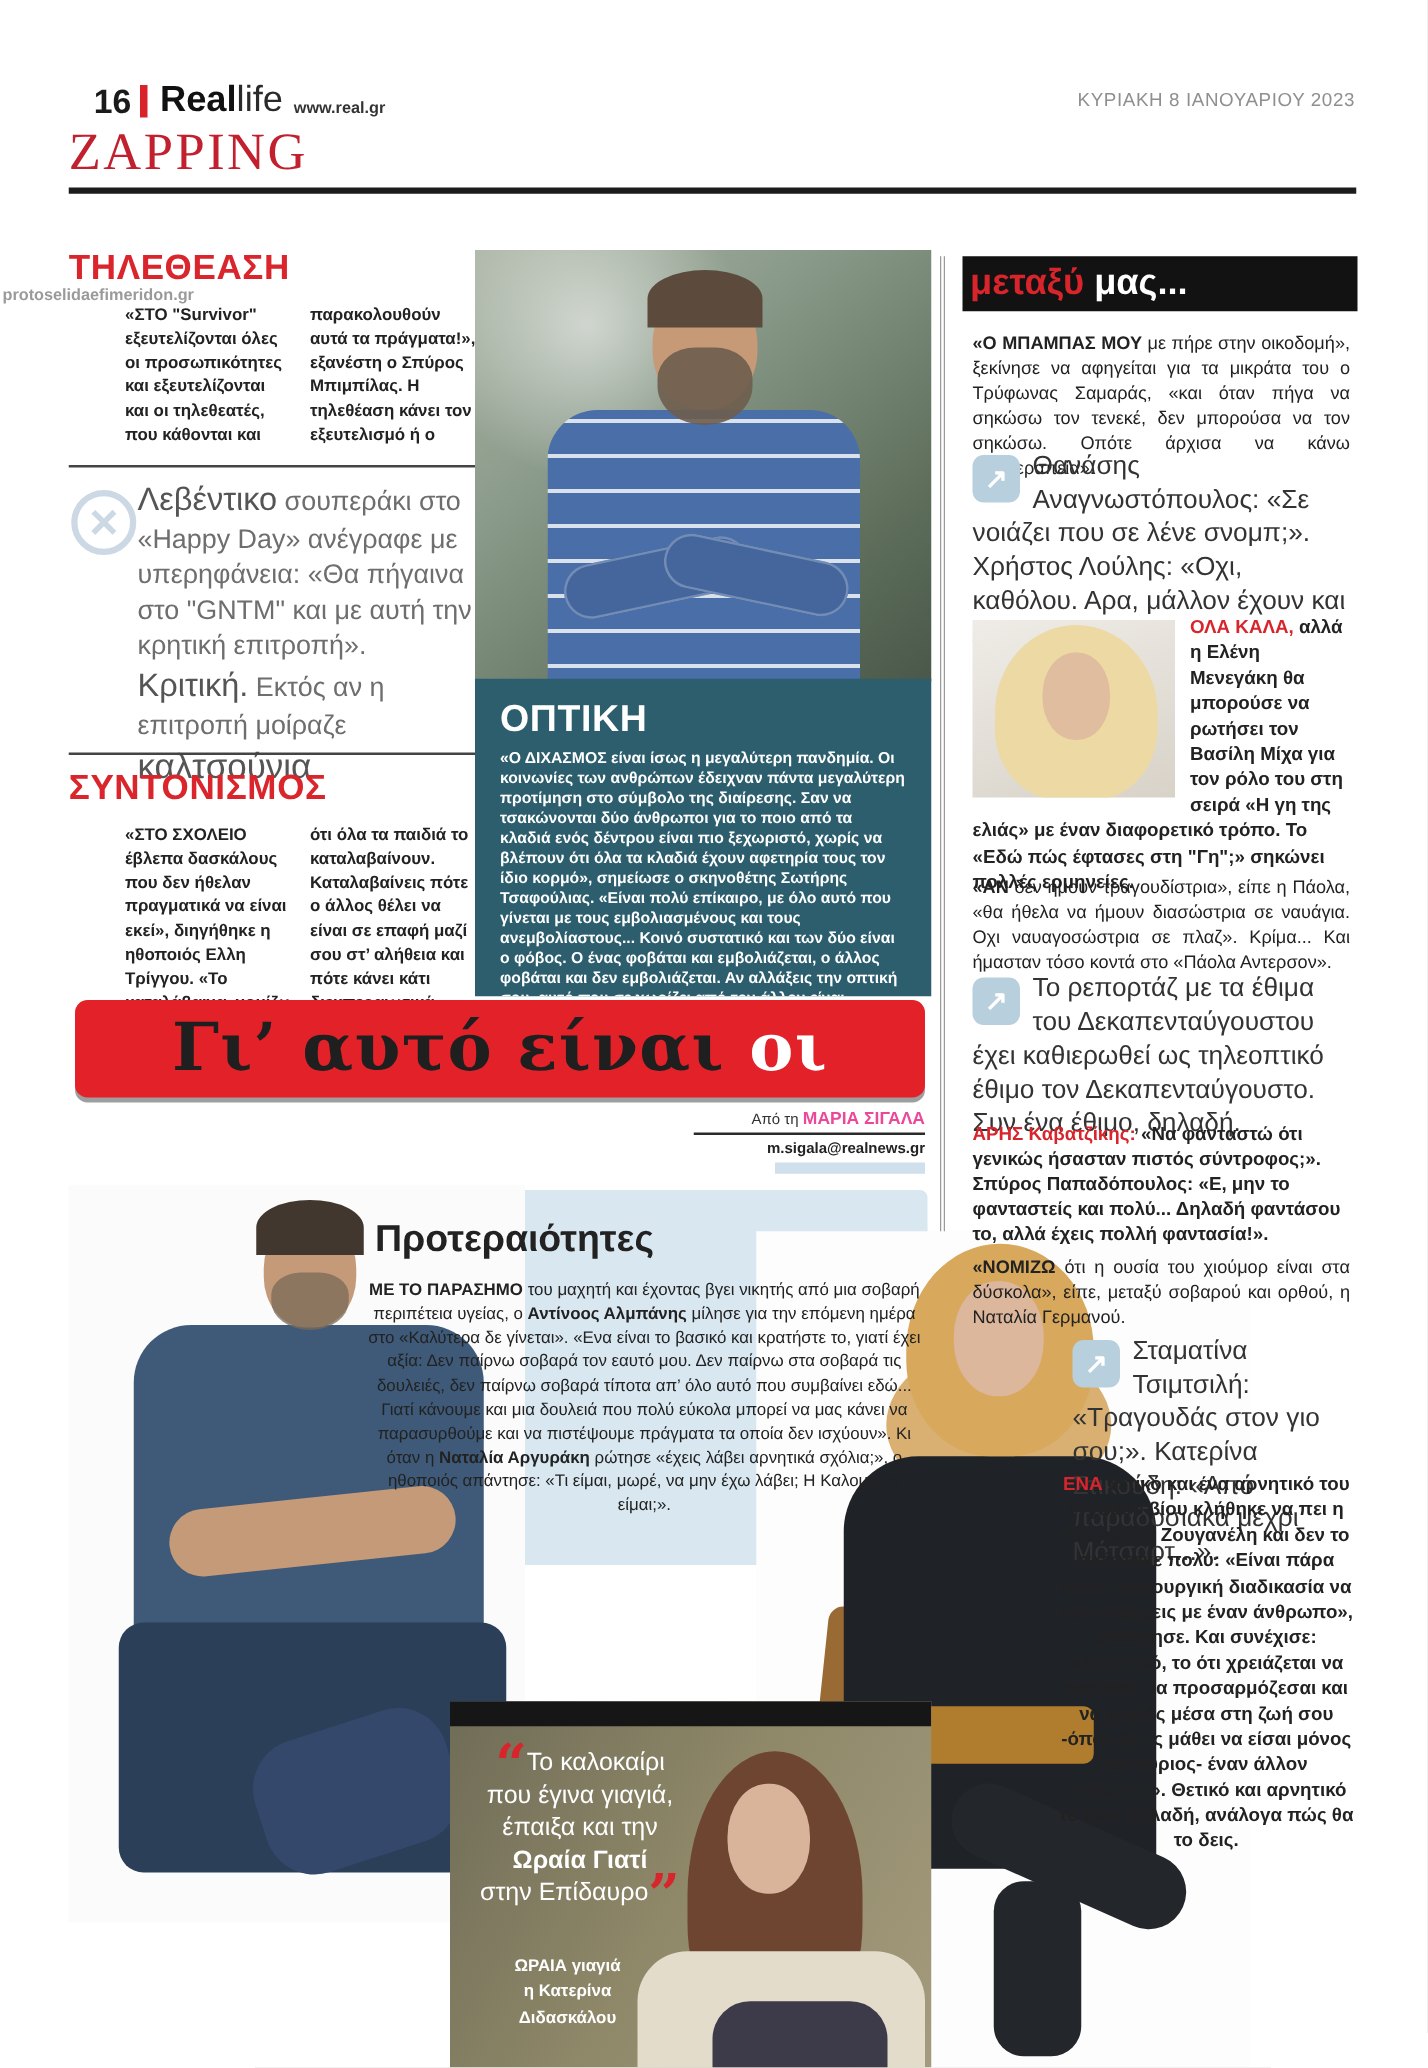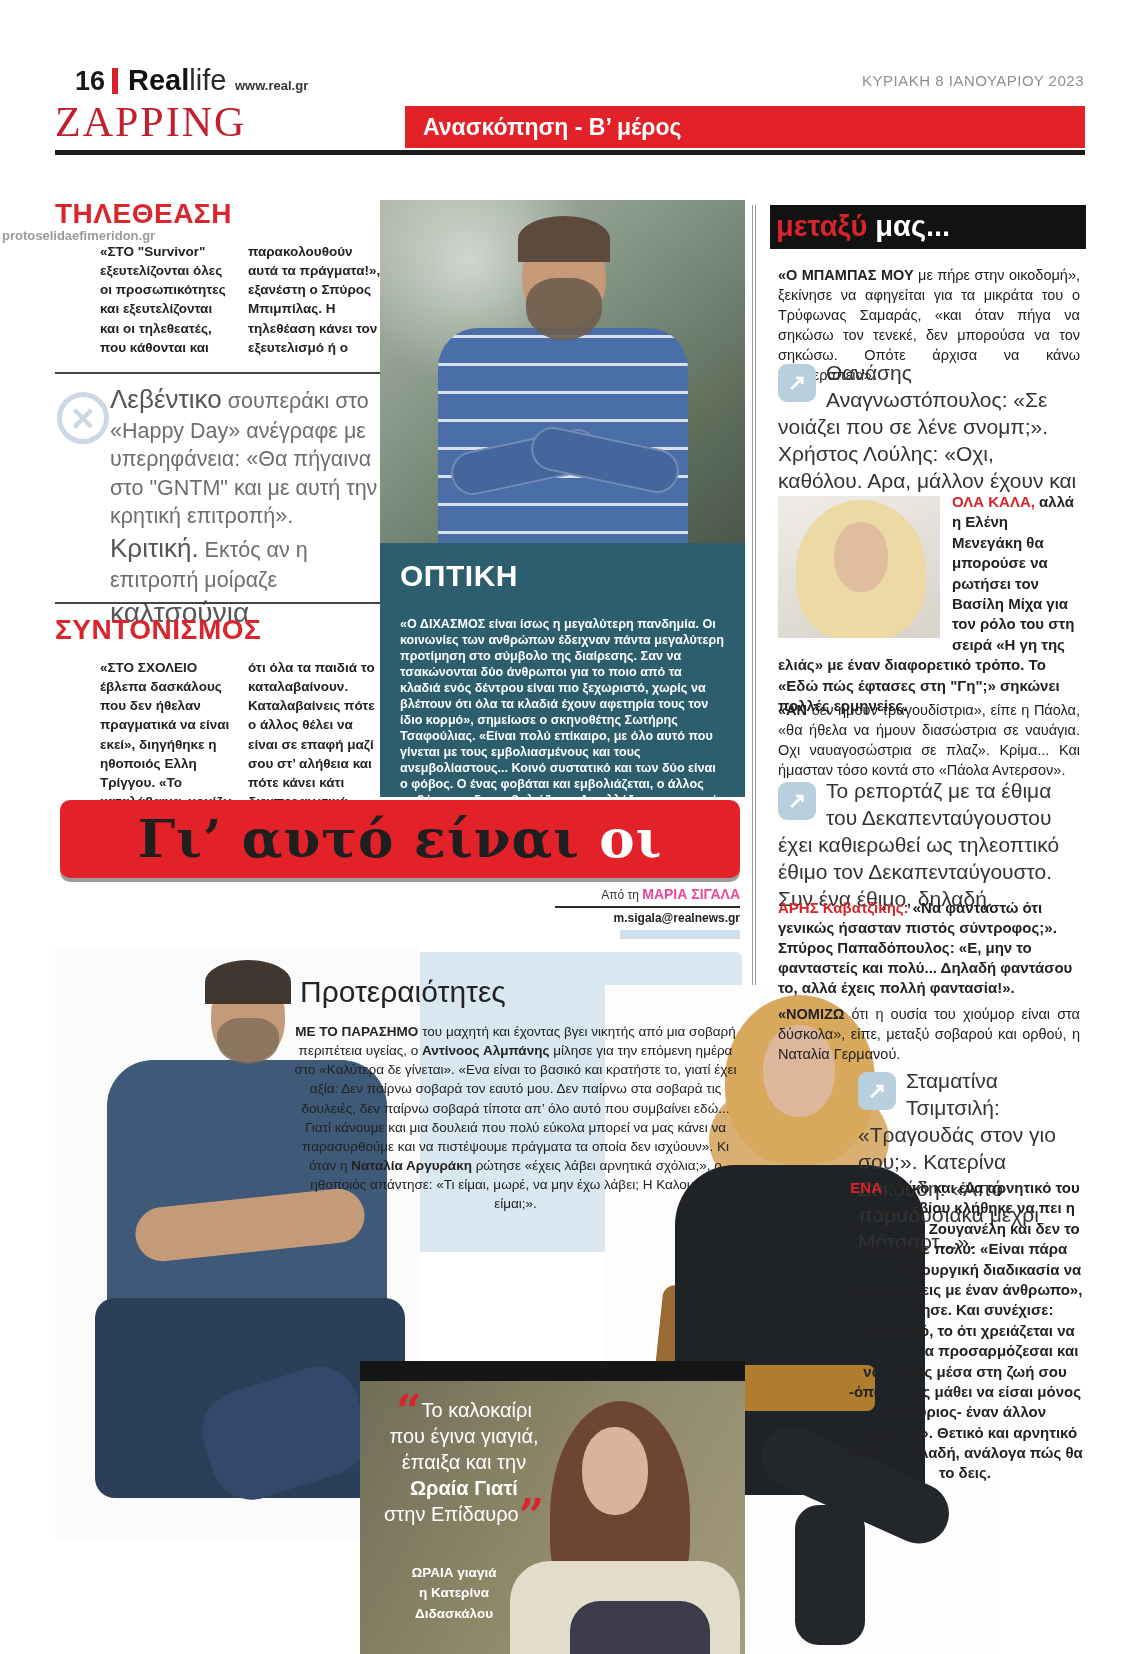--- a/index.html
+++ b/index.html
@@ -50,21 +50,21 @@
               background:repeating-linear-gradient(0deg,#4a6ea8 0 14px,#d9e2ec 14px 17px,#4a6ea8 17px 28px),
                          repeating-linear-gradient(90deg,rgba(255,255,255,0) 0 14px,rgba(255,255,255,.5) 14px 17px);
               background-blend-mode:multiply; }
   .pc-arm { position:absolute; width:150px; height:44px; border-radius:22px; background:#45669c; box-shadow:inset 0 0 0 2px rgba(255,255,255,.25); }
   .pc-arm.a1 { left:70px; top:240px; transform:rotate(-12deg); }
   .pc-arm.a2 { left:150px; top:238px; transform:rotate(12deg); }
 
   
   .optiki { position:absolute; left:380px; top:543px; width:365px; height:254px; background:#2c5e6d;
             padding:16px 20px; overflow:hidden; }
-  .optiki h2 { color:#fff; font-size:30px; font-weight:800; letter-spacing:.5px; margin-bottom:24px; }
+  .optiki h2 { color:#fff; font-size:30px; font-weight:800; letter-spacing:.5px; margin-bottom:6px; }
   .optiki p  { color:#fff; font-size:12.6px; font-weight:700; line-height:1.27; }
 
   
   .headline { position:absolute; left:60px; top:800px; width:680px; height:78px; background:#e32129; border-radius:10px;
               box-shadow:0 4px 0 rgba(40,40,40,.45); text-align:center; font-family:"DejaVu Serif", serif;
               font-weight:700; font-size:53px; line-height:76px; letter-spacing:1px; }
   .headline .hl-black { color:#1f1f1f; }
   .headline .hl-white { color:#fff; }
   .byline { position:absolute; right:402px; top:886px; width:200px; text-align:right; }
   .byline .b1 { font-size:12px; color:#333; }
@@ -78,21 +78,21 @@
   .mb-head { position:absolute; left:156px; top:26px; width:74px; height:88px; border-radius:46%; background:#c59a78; }
   .mb-hair { position:absolute; left:150px; top:12px; width:86px; height:44px; border-radius:50% 50% 0 0; background:#41372f; }
   .mb-beard{ position:absolute; left:162px; top:70px; width:62px; height:46px; border-radius:40% 40% 52% 52%; background:#7a6a58; opacity:.75; }
   .mb-shirt{ position:absolute; left:52px; top:112px; width:280px; height:250px; border-radius:46px 46px 8px 8px; background:#3e5a78; }
   .mb-arm  { position:absolute; left:80px; top:250px; width:230px; height:54px; border-radius:27px; background:#c59a78; transform:rotate(-6deg); }
   .mb-jeans{ position:absolute; left:40px; top:350px; width:310px; height:200px; border-radius:20px; background:#2c3f58; }
   .mb-knee { position:absolute; left:150px; top:430px; width:160px; height:110px; border-radius:40px; background:#33486a; transform:rotate(-18deg); }
 
   
   .prior { position:absolute; left:228px; top:952px; width:514px; height:300px; background:#d9e7f0; border-radius:6px; z-index:1; }
-  .prior-title { position:absolute; left:300px; top:975px; font-size:30px; font-weight:400; color:#222; z-index:3; }
+  .prior-title { position:absolute; left:300px; top:975px; font-size:30px; font-weight:700; color:#222; z-index:3; }
   .prior-body  { position:absolute; left:292px; top:1022px; width:447px; font-size:13.5px; line-height:1.42;
                  color:#222; text-align:center; z-index:3; }
   .prior-body b { font-weight:800; }
 
   
   .photo-chairwoman { position:absolute; left:605px; top:985px; width:395px; height:669px; background:#fdfdfd; overflow:hidden; z-index:1; }
   .cw-hair { position:absolute; left:120px; top:10px; width:150px; height:170px; border-radius:50% 50% 45% 45%; background:#d8a95c; }
   .cw-face { position:absolute; left:158px; top:40px; width:72px; height:92px; border-radius:48%; background:#dcb79c; }
   .cw-waves{ position:absolute; left:104px; top:90px; width:180px; height:130px; border-radius:50%; background:#cf9c4f; opacity:.8; }
   .cw-body { position:absolute; left:70px; top:180px; width:250px; height:330px; border-radius:60px 60px 10px 10px; background:#1f2227; }
@@ -148,21 +148,20 @@
 <body>
 
 <div class="page">
 
   <div class="hdr-pagenum">16</div>
   <div class="hdr-redbar"></div>
   <div class="hdr-logo"><span class="bold">Real</span><span class="light">life</span></div>
   <div class="hdr-site">www.real.gr</div>
   <div class="hdr-date">ΚΥΡΙΑΚΗ 8 ΙΑΝΟΥΑΡΙΟΥ 2023</div>
   <div class="zapping">ZAPPING</div>
-  <div class="top-banner">Ανασκόπηση - Β’ μέρος</div>
   <div class="hdr-rule"></div>
   <div class="watermark">protoselidaefimeridon.gr</div>
 
   <div class="sec-title t-tile">ΤΗΛΕΘΕΑΣΗ</div>
   <div class="twocol c-tile"><span>«ΣΤΟ "Survivor" εξευτελίζονται όλες οι προσωπικότητες και εξευτελίζονται και οι τηλεθεατές, που κάθονται και παρακολουθούν</span> <span>αυτά τα πράγματα!», εξανέστη ο Σπύρος Μπιμπίλας. Η τηλεθέαση κάνει τον εξευτελισμό ή ο εξευτελισμός την τηλεθέαση; Ιδού η απορία.</span></div>
   <div class="lrule r1"></div>
 
   <div class="x-circle">×</div>
   <div class="xquote">
     <span class="lead">Λεβέντικο</span><span> σουπεράκι στο «Happy Day» ανέγραφε με υπερηφάνεια: «Θα πήγαινα στο "GNTM" και με αυτή την κρητική επιτροπή». </span><span class="emph">Κριτική.</span><span> Εκτός αν η επιτροπή μοίραζε </span><span class="emph2">καλτσούνια</span>

